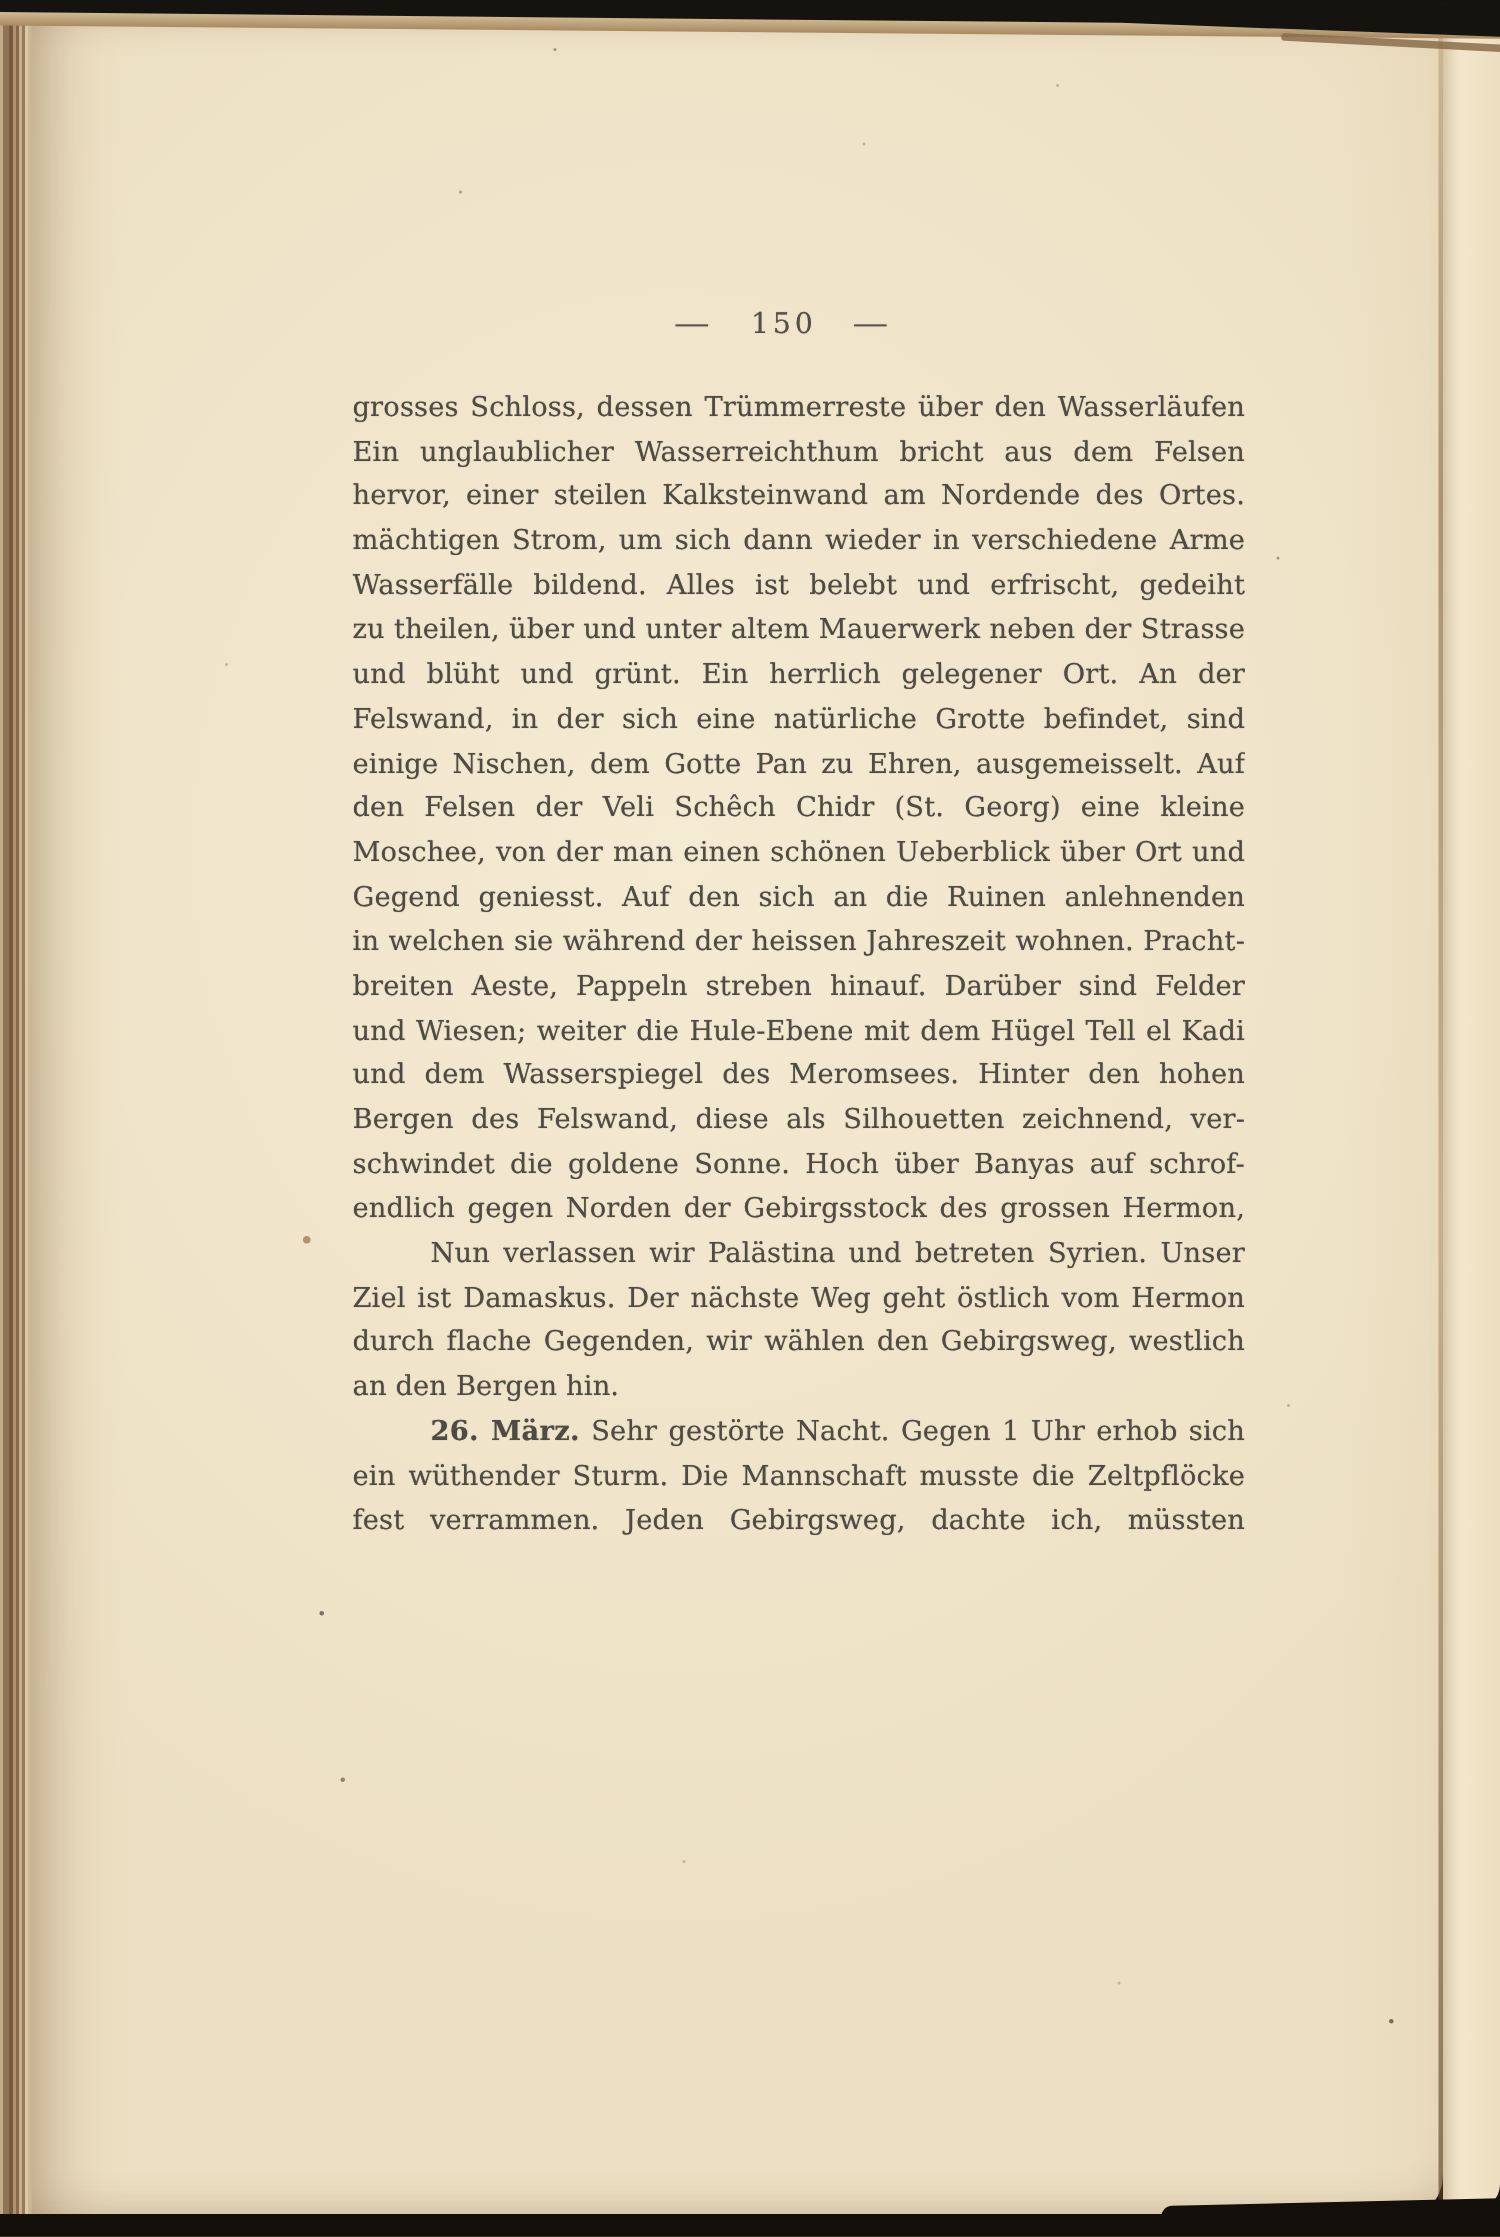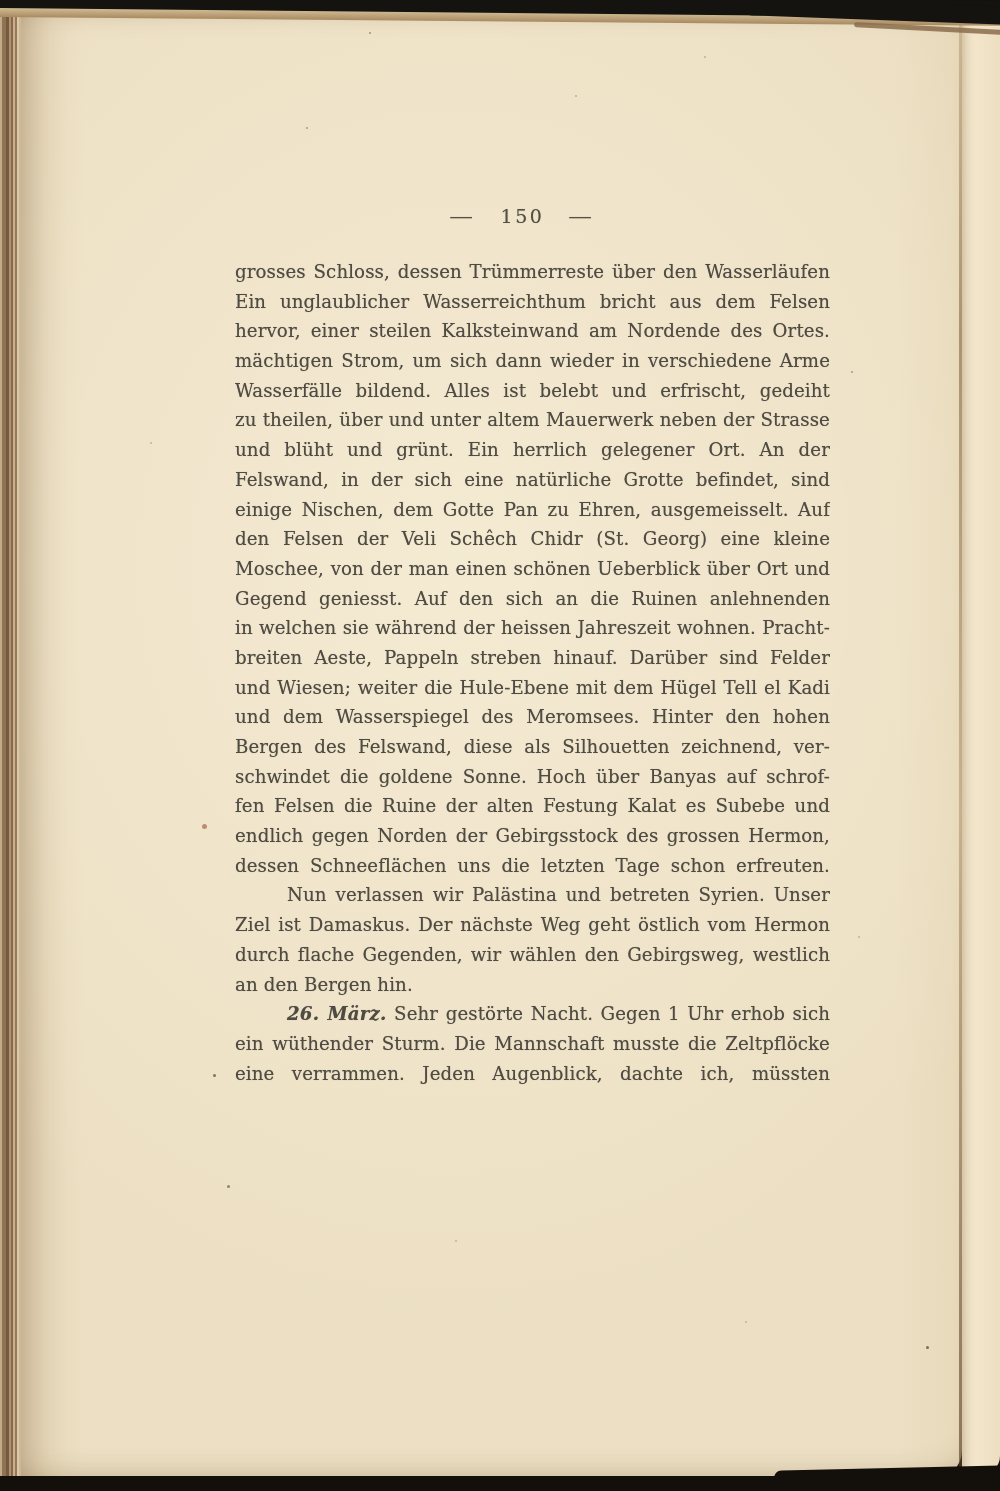--- a/index.html
+++ b/index.html
@@ -157,21 +157,21 @@
     letter-spacing: 0.1px;
   }
   .text-block .line {
     height: 29.7px;
     overflow: hidden;
     text-align: justify;
     text-align-last: justify;
   }
   .text-block .line.endline { text-align-last: left; }
   .text-block .line.indent { text-indent: 52px; }
-  .text-block strong { font-weight: 700; letter-spacing: 0.2px; font-style: italic; }
+  .text-block strong { font-weight: 700; letter-spacing: 0.2px; }
 
   
   .speck {
     position: absolute;
     border-radius: 50%;
     z-index: 4;
   }
 </style>
 </head>
 <body>
@@ -210,30 +210,28 @@
       <div class="line">einige Nischen, dem Gotte Pan zu Ehren, ausgemeisselt. Auf</div>
       <div class="line">den Felsen der Veli Schêch Chidr (St. Georg) eine kleine</div>
       <div class="line">Moschee, von der man einen schönen Ueberblick über Ort und</div>
       <div class="line">Gegend geniesst. Auf den sich an die Ruinen anlehnenden</div>
       <div class="line">in welchen sie während der heissen Jahreszeit wohnen. Pracht-</div>
       <div class="line">breiten Aeste, Pappeln streben hinauf. Darüber sind Felder</div>
       <div class="line">und Wiesen; weiter die Hule-Ebene mit dem Hügel Tell el Kadi</div>
       <div class="line">und dem Wasserspiegel des Meromsees. Hinter den hohen</div>
       <div class="line">Bergen des Felswand, diese als Silhouetten zeichnend, ver-</div>
       <div class="line">schwindet die goldene Sonne. Hoch über Banyas auf schrof-</div>
-      <div class="line">fen Felsen die Ruine der alten Festung Kalat es Subebe und</div>
       <div class="line">endlich gegen Norden der Gebirgsstock des grossen Hermon,</div>
-      <div class="line">dessen Schneeflächen uns die letzten Tage schon erfreuten.</div>
       <div class="line indent">Nun verlassen wir Palästina und betreten Syrien. Unser</div>
       <div class="line">Ziel ist Damaskus. Der nächste Weg geht östlich vom Hermon</div>
       <div class="line">durch flache Gegenden, wir wählen den Gebirgsweg, westlich</div>
       <div class="line endline">an den Bergen hin.</div>
       <div class="line indent"><strong>26. März.</strong> Sehr gestörte Nacht. Gegen 1 Uhr erhob sich</div>
       <div class="line">ein wüthender Sturm. Die Mannschaft musste die Zeltpflöcke</div>
-      <div class="line">eine verrammen. Jeden Augenblick, dachte ich, müssten</div>
+      <div class="line">fest verrammen. Jeden Gebirgsweg, dachte ich, müssten</div>
     </div>
 
   <div class="speck" style="left:369px;top:32px;width:2px;height:2px;background:#8a7a5e;opacity:.75"></div>
   <div class="speck" style="left:306px;top:127px;width:2px;height:2px;background:#8a7a5e;opacity:.7"></div>
   <div class="speck" style="left:575px;top:95px;width:2px;height:2px;background:#9a8a6a;opacity:.6"></div>
   <div class="speck" style="left:704px;top:56px;width:2px;height:2px;background:#9a8a6a;opacity:.55"></div>
   <div class="speck" style="left:150px;top:442px;width:2px;height:2px;background:#a39272;opacity:.6"></div>
   <div class="speck" style="left:851px;top:371px;width:2px;height:2px;background:#8a7a5e;opacity:.7"></div>
   <div class="speck" style="left:202px;top:824px;width:5px;height:5px;background:#b07f5f;opacity:.85"></div>
   <div class="speck" style="left:858px;top:936px;width:2px;height:2px;background:#9a8a6a;opacity:.55"></div>

